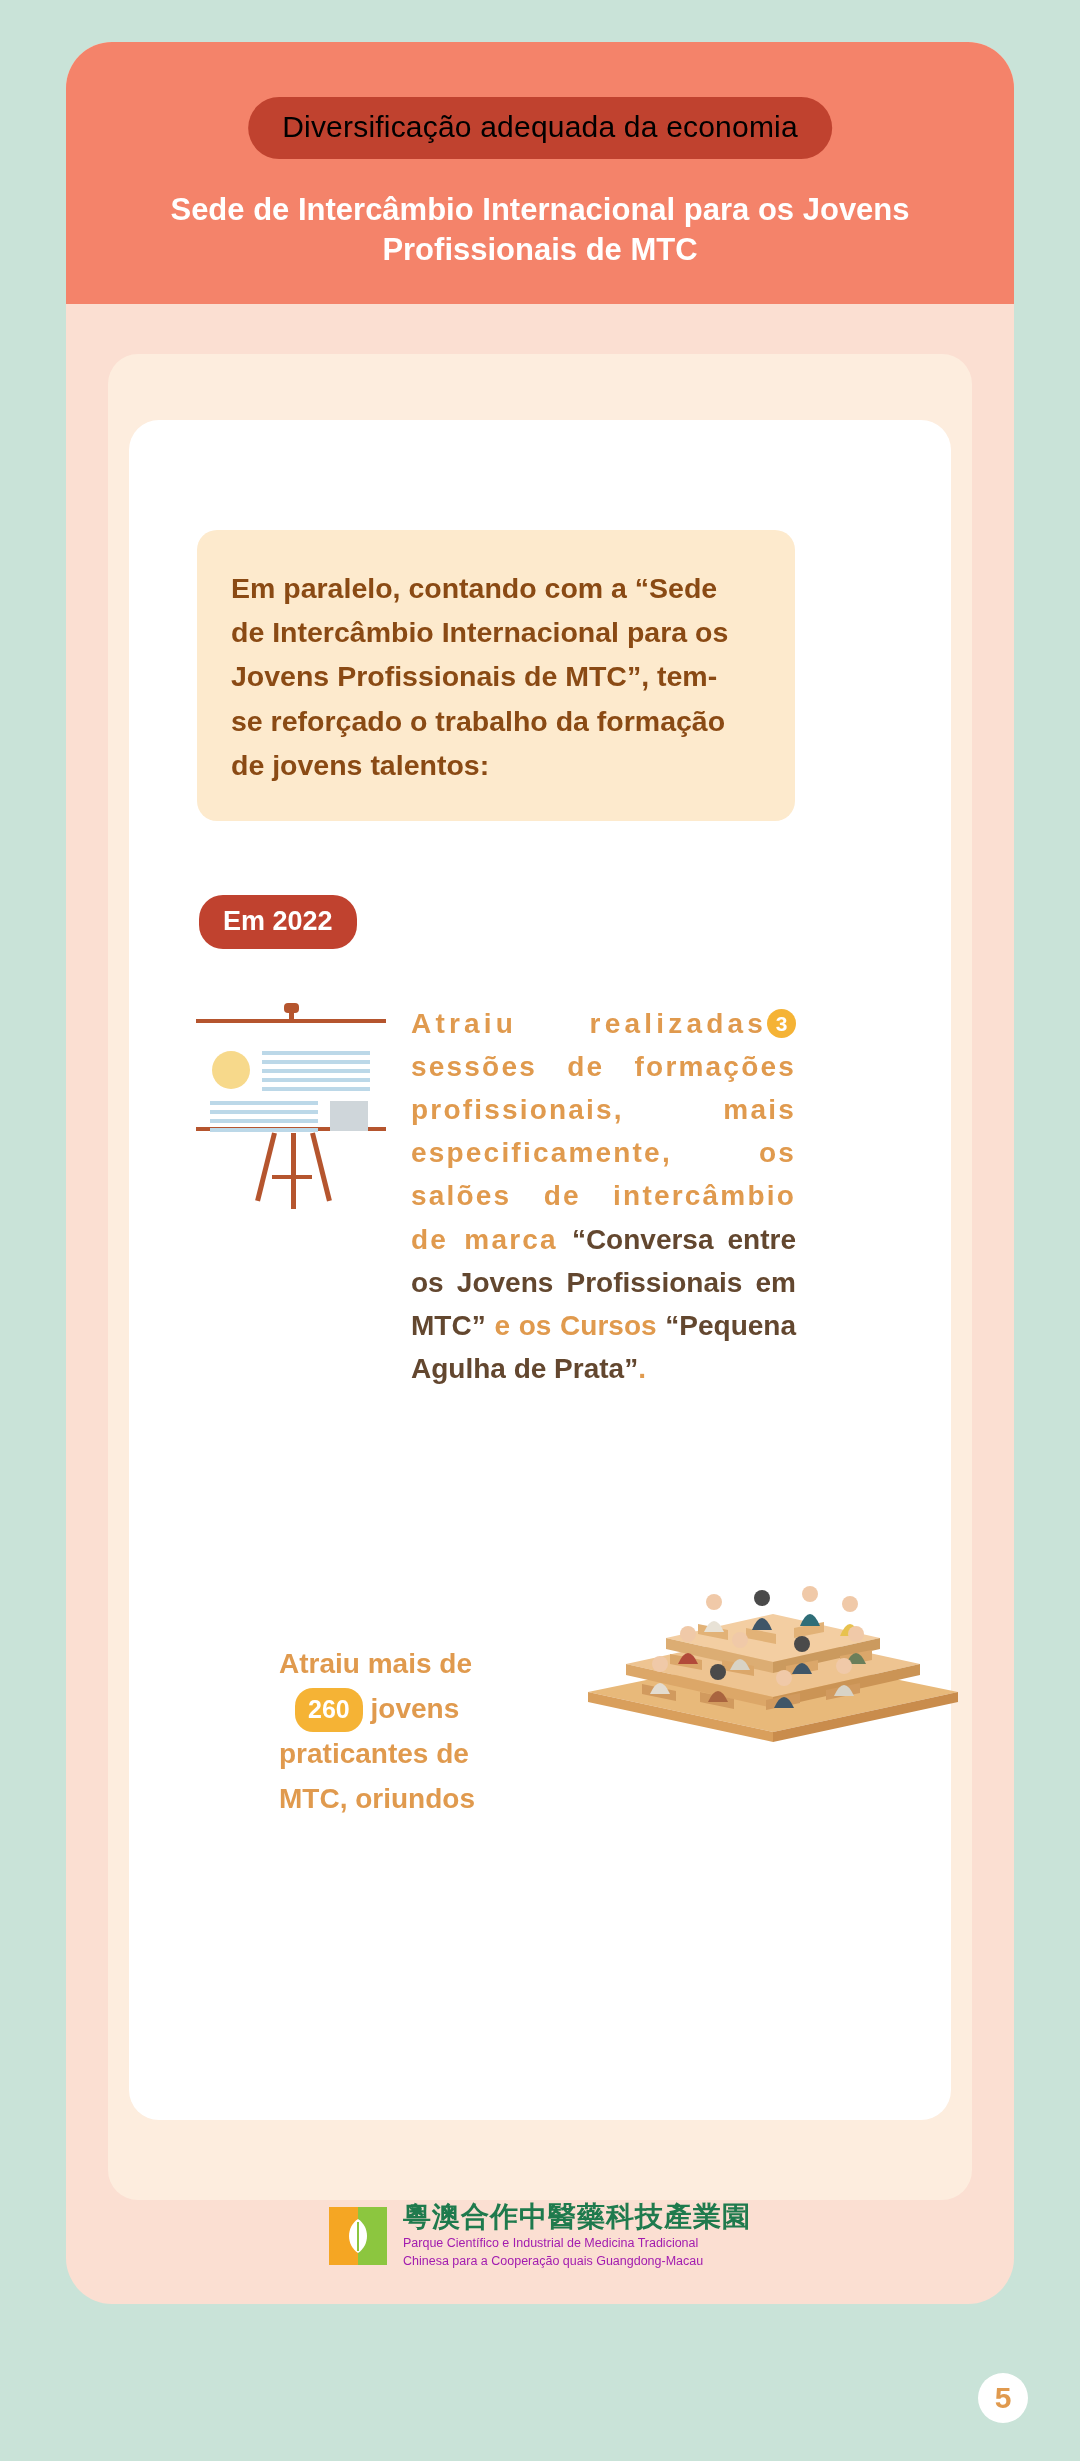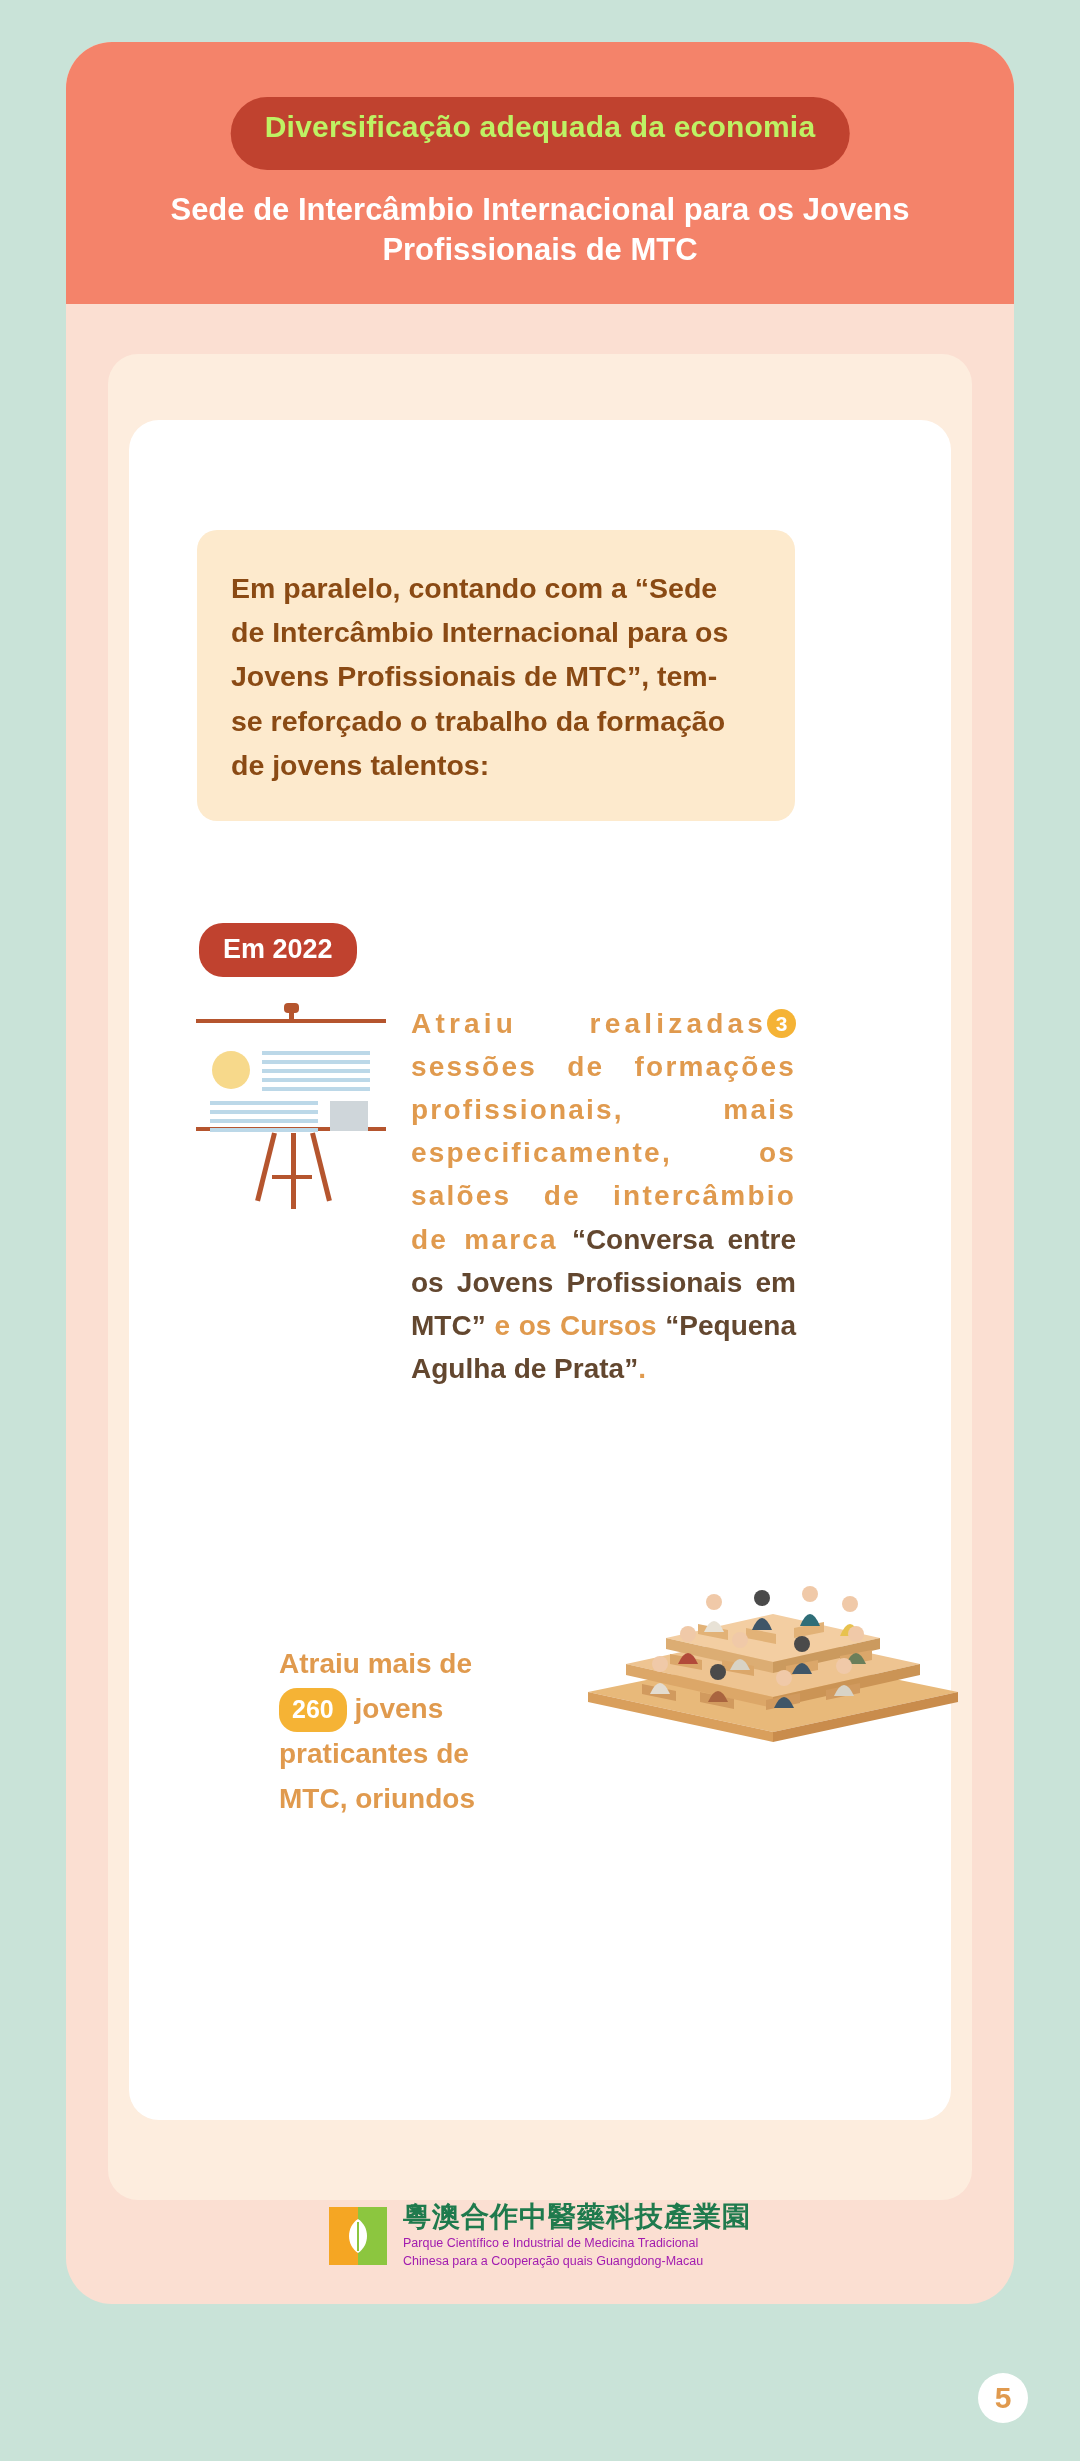--- a/index.html
+++ b/index.html
@@ -38,25 +38,25 @@
     width: 948px;
     height: 262px;
     background: #f4836a;
   }
   .pill-title {
     position: absolute;
     left: 50%;
     transform: translateX(-50%);
     top: 55px;
     background: #c0422f;
-    color: #bef264;
+    color: #000000;
     border-radius: 40px;
-    padding: 13px 34px 26px;
+    padding: 13px 34px 15px;
     font-size: 30px;
-    font-weight: bold;
+    font-weight: normal;
     white-space: nowrap;
     letter-spacing: .2px;
   }
   .header-title {
     position: absolute;
     left: 40px;
     right: 40px;
     top: 148px;
     text-align: center;
     color: #ffffff;
@@ -95,21 +95,21 @@
   }
   .intro-text {
     color: #8a4a14;
     font-size: 28.5px;
     font-weight: bold;
     line-height: 1.55;
   }
   .year-pill {
     position: absolute;
     left: 133px;
-    top: 881px;
+    top: 853px;
     background: #c0422f;
     color: #ffffff;
     border-radius: 24px;
     padding: 11px 24px 12px;
     font-size: 27px;
     font-weight: bold;
     white-space: nowrap;
   }
   
   .easel {
@@ -240,20 +240,21 @@
     color: #e09a4e;
   }
   .num-pill {
     display: inline-block;
     background: #f5b335;
     color: #ffffff;
     border-radius: 18px;
     padding: 1px 13px 3px;
     font-size: 25px;
     font-weight: bold;
+    margin-left: 16px;
   }
   .para2b {
     position: absolute;
     left: 213px;
     top: 1795px;
     width: 655px;
     font-size: 28px;
     font-weight: bold;
     line-height: 1.58;
     color: #e09a4e;

